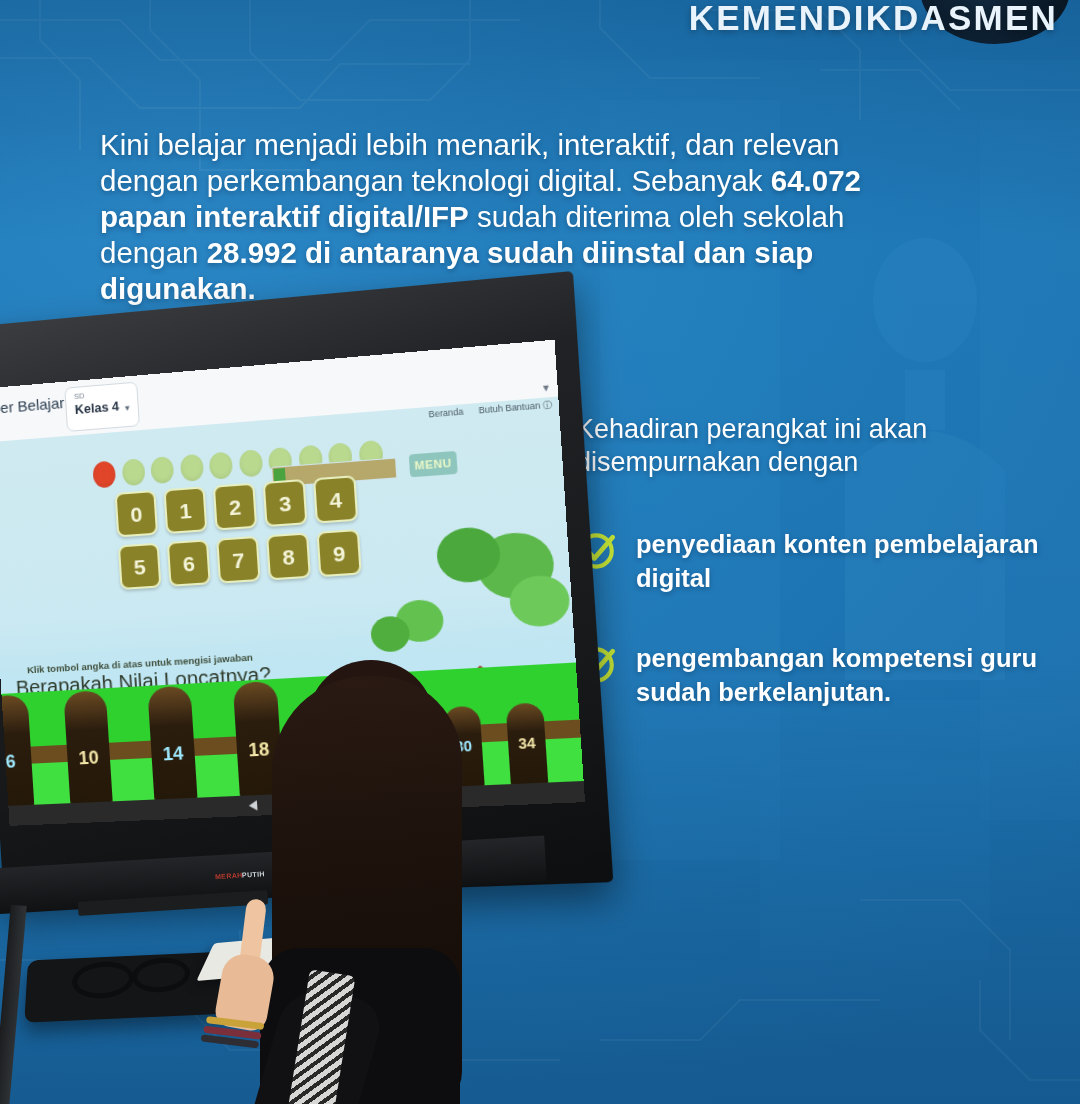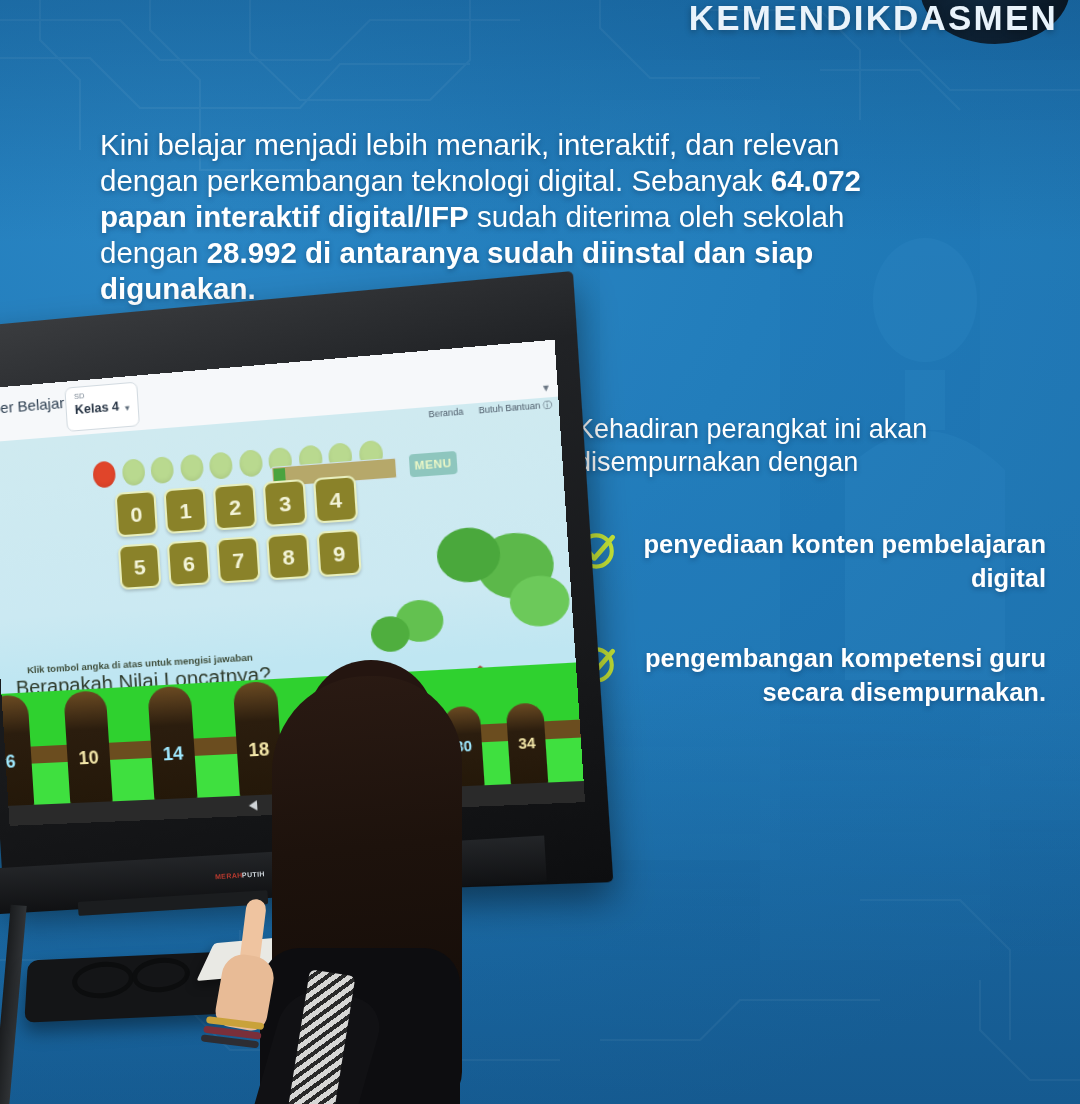--- a/index.html
+++ b/index.html
@@ -26,21 +26,21 @@
   .brand{position:absolute;left:0;right:22px;top:-2px;text-align:right;
     font-size:35px;font-weight:bold;letter-spacing:2.2px;color:#e9f3fb;
     text-shadow:0 2px 6px rgba(0,0,0,.30);}
   .lead{position:absolute;left:100px;top:127px;width:830px;
     color:#ffffff;font-size:29.5px;line-height:36px;font-weight:400;
     text-shadow:0 2px 5px rgba(0,30,60,.35);}
   .lead b{font-weight:bold;}
   .rightcol{position:absolute;left:576px;top:413px;width:470px;}
   .rt-head{color:#fff;font-size:27px;line-height:33px;font-weight:400;
     text-shadow:0 2px 5px rgba(0,30,60,.35);}
-  .bullets{margin-top:48px;text-align:right;}
+  .bullets{margin-top:48px;}
   .bullet{display:flex;align-items:flex-start;gap:16px;margin-bottom:46px;}
   .check{flex:0 0 auto;width:44px;height:44px;margin-top:2px;}
   .b-text{color:#fff;font-size:25.5px;line-height:34px;font-weight:bold;
     text-shadow:0 2px 5px rgba(0,30,60,.35);}
   
   .board{position:absolute;left:-14px;top:326px;width:578px;height:577px;}
   .bezel{position:absolute;inset:0;background:linear-gradient(170deg,#3b3d40,#202225 24%,#17181a 70%,#0d0e10);
     border-radius:5px;box-shadow:0 16px 34px rgba(0,0,0,.45);
     transform:perspective(1300px) rotateY(-7.5deg) rotateZ(-3.6deg);transform-origin:0 50%;}
   .screen{position:absolute;left:10px;top:62px;width:548px;height:438px;overflow:hidden;
@@ -210,21 +210,21 @@
           <path d="M13 24 L20 32 L40 9" fill="none" stroke="#c8e838" stroke-width="5.2" stroke-linecap="round" stroke-linejoin="round"></path>
         </svg>
         <div class="b-text">penyediaan konten pembelajaran digital</div>
       </div>
 
       <div class="bullet">
         <svg class="check" viewBox="0 0 48 48">
           <circle cx="22" cy="24" r="17" fill="none" stroke="#c8e838" stroke-width="4.5"></circle>
           <path d="M13 24 L20 32 L40 9" fill="none" stroke="#c8e838" stroke-width="5.2" stroke-linecap="round" stroke-linejoin="round"></path>
         </svg>
-        <div class="b-text">pengembangan kompetensi guru secara disempurnakan.</div>
+        <div class="b-text">pengembangan kompetensi guru sudah berkelanjutan.</div>
       </div>
 
     </div>
   </div>
 
   <div class="webstem"></div>
   <div class="webcam"></div>
 
   <div class="board">
     <div class="bezel"></div>

